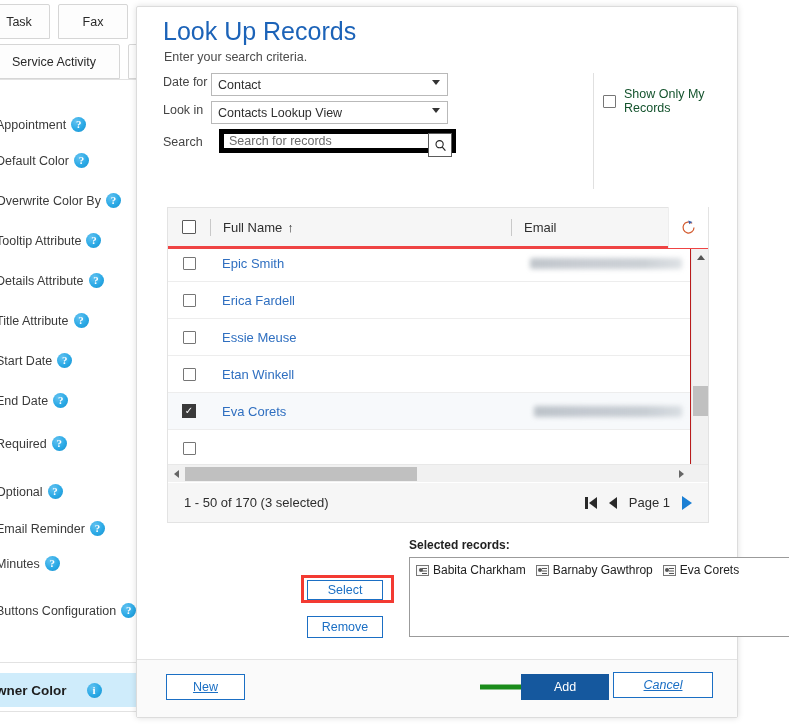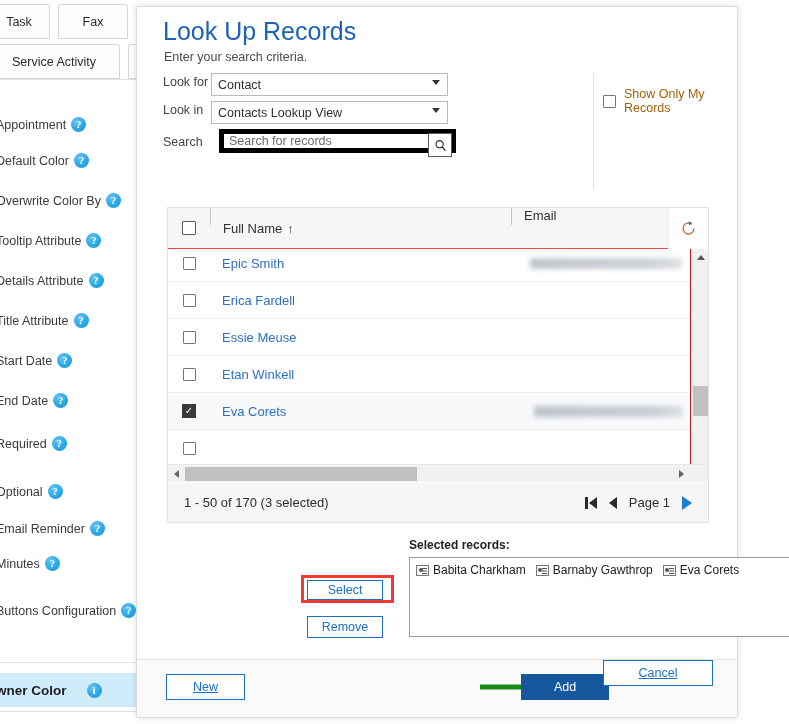--- a/index.html
+++ b/index.html
@@ -130,38 +130,38 @@
     display: flex; align-items: center; justify-content: center;
   }
 
   .crit-divider {
     position: absolute; left: 456px; top: 66px;
     width: 1px; height: 116px; background: #e0e0e0;
   }
   .only-mine {
     position: absolute; left: 466px; top: 80px;
     display: flex; align-items: center; gap: 8px;
-    font-size: 12.5px; color: #a16207;
+    font-size: 12.5px; color: #14532d;
   }
   .cb {
     width: 13px; height: 13px; border: 1px solid #767676;
     background: #fff; border-radius: 1px; flex: none;
     display: inline-block;
   }
   .grid-wrap {
     position: absolute; left: 30px; top: 200px;
     width: 542px; height: 310px;
     border: 1px solid #e3e3e3;
     background: #fff;
   }
   .grid-head {
     position: relative;
     height: 41px; background: #f6f6f6;
-    border-bottom: 1px solid #ef4444;
-    display: flex; 
+    border-bottom: 3px solid #ef4444;
+    display: flex; align-items: center;
   }
   .gh-cb { width: 42px; display: flex; align-items: center; justify-content: center; }
   .gh-cb .cb { width: 14px; height: 14px; border-color: #5a5a5a; }
   .gh-sep { width: 1px; height: 17px; background: #c9c9c9; }
   .gh-name {
     flex: 0 0 300px; padding-left: 12px;
     font-size: 13px; color: #2f2f2f; display: flex; align-items: center; gap: 5px;
   }
   .gh-email {
     flex: 1; padding-left: 12px;
@@ -294,22 +294,22 @@
   .footer {
     position: absolute; left: 0; right: 0; bottom: 0;
     height: 58px; background: #fafafa;
     border-top: 1px solid #e3e3e3;
   }
   .btn-new {
     position: absolute; left: 29px; top: 14px;
     width: 79px; height: 26px;
   }
   .btn-cancel {
-    position: absolute; right: 24px; top: 0;
-    width: 110px; height: 26px;
+    position: absolute; right: 24px; top: 12px;
+    width: 100px; height: 26px; font-style: italic;
   }
   .btn-add {
     position: absolute; right: 128px; top: 14px;
     width: 88px; height: 26px;
     background: #15589e; border: 1px solid #15589e; color: #fff;
     display: flex; align-items: center; justify-content: center;
     font-size: 12.5px;
   }
   .u { text-decoration: underline; }
   .green-arrow { position: absolute; left: 343px; top: 18px; width: 70px; height: 18px; }
@@ -397,21 +397,21 @@
   </div>
 
   <div class="dialog">
 
     <div class="dlg-title">Look Up Records</div>
     <div class="dlg-sub">Enter your search criteria.</div>
 
     <div class="crit">
 
       <div class="crit-row">
-        <div class="crit-label">Look for</div>
+        <div class="crit-label">Date for</div>
         <div class="sel-wrap">
           <select class="dd">
             <option>Contact</option>
           </select>
           <span class="dd-caret"></span>
         </div>
       </div>
 
       <div class="crit-row">
         <div class="crit-label">Look in</div>

